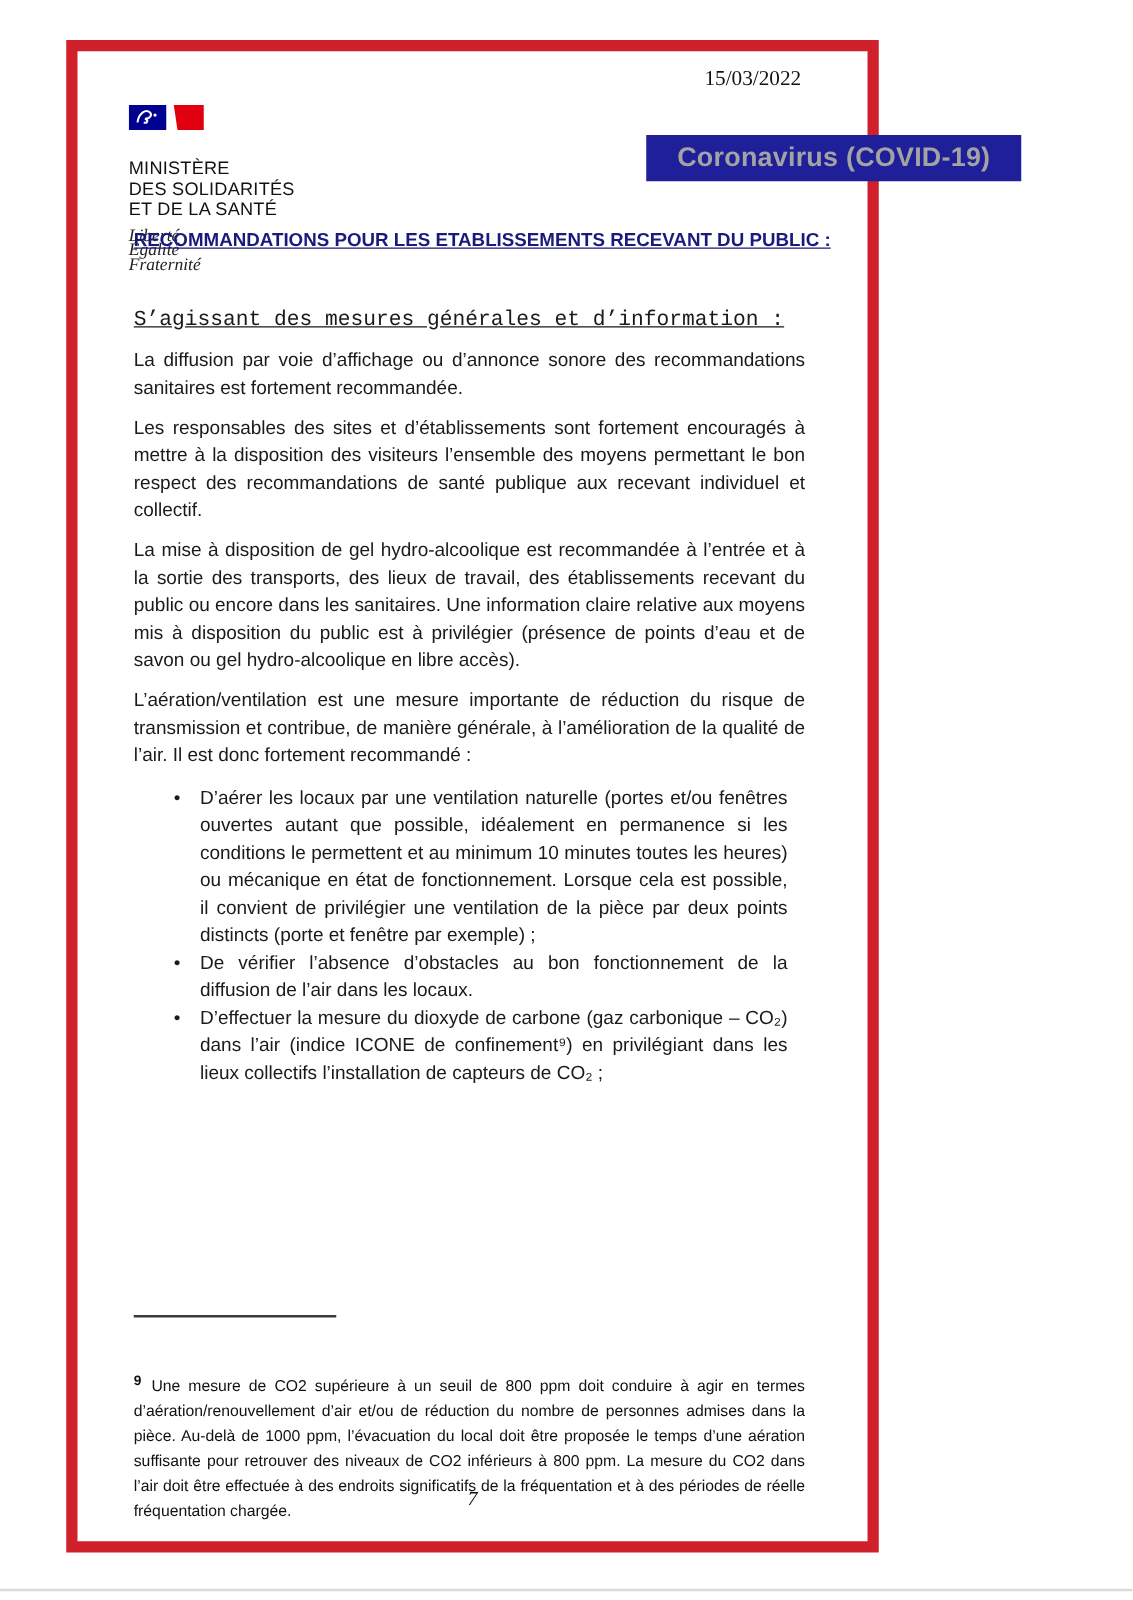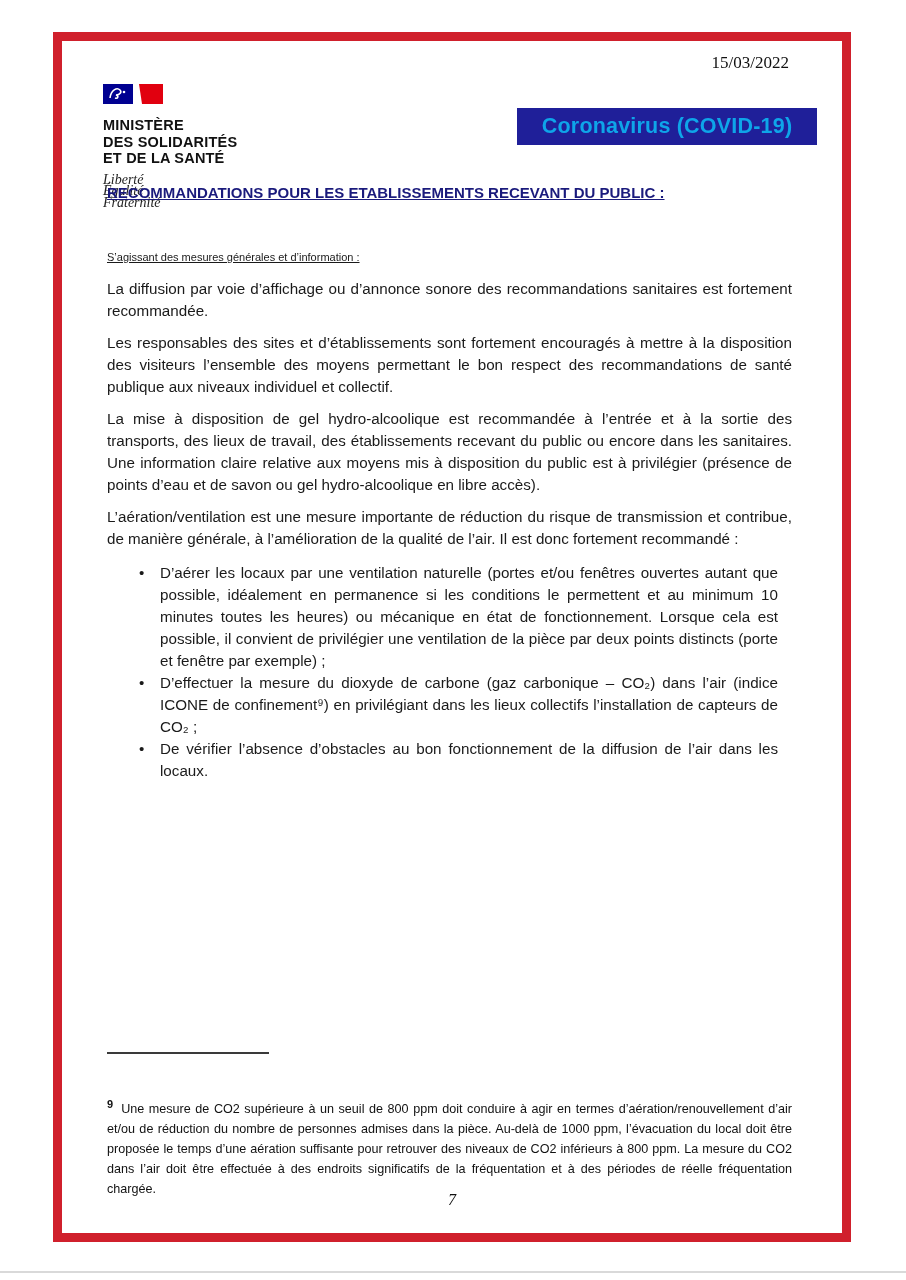--- a/index.html
+++ b/index.html
@@ -17,67 +17,68 @@
     background:#ffffff;
     font-family:"Liberation Sans","DejaVu Sans",sans-serif;
     color:var(--text-color);
     position:relative;
     overflow:hidden;
   }
   
   .page{
     position:absolute;
     left:53px; top:32px;
-    width:798px; height:1210px;
+    width:650px; height:1210px;
     border:9px solid var(--border-red);
     background:#ffffff;
   }
   .page-inner{position:relative;width:100%;height:100%;}
   
   .date{
     position:absolute; top:12px; right:53px;
     font-family:"Liberation Serif","DejaVu Serif",serif;
     font-size:17px; color:#111;
   }
   .logo{position:absolute; top:43px; left:41px; width:200px;}
   .flag{display:block;}
   .ministry{
-    margin-top:12px;
-    font-weight:bold; font-size:14.5px; line-height:16.5px;
+    margin-top:22px;
+    font-weight:normal; font-size:14.5px; line-height:16.5px;
     letter-spacing:0.2px; color:#111;
   }
   .motto{
     margin-top:7px;
     font-family:"Liberation Serif","DejaVu Serif",serif;
     font-style:italic; font-size:14px; line-height:11.5px; color:#222;
   }
   .banner{
     position:absolute; top:67px; left:455px;
     width:300px; height:37px;
     background:var(--banner-blue);
-    color:#0ea5e9; font-weight:bold; font-size:21.5px;
+    color:#a3a3a3; font-weight:bold; font-size:21.5px;
     text-align:center; line-height:37px;
     letter-spacing:0.2px;
   }
   .doc-title{
     position:absolute; top:143px; left:45px; right:40px;
     color:var(--title-blue);
     font-weight:bold; font-size:15px;
     text-decoration:underline;
     white-space:nowrap;
   }
   
   .content{
     position:absolute; top:205px; left:45px; right:50px;
     font-size:15.2px; line-height:22px;
   }
   .sec-h{
-    font-size:11px; font-weight:normal;
+    font-size:17px; font-weight:normal;
     text-decoration:underline;
     margin-top:14px;
+    font-family:Liberation Mono, monospace;
   }
   .content section:first-child .sec-h{margin-top:0;}
   p.body{margin-top:10px; text-align:justify;}
   ul.bullets{margin:12px 14px 0 30px; list-style:none;}
   ul.bullets li{
     position:relative; padding-left:23px;
     text-align:justify;
   }
   ul.bullets li::before{
     content:"\2022";
@@ -139,33 +140,33 @@
 
     <div class="banner">Coronavirus (COVID-19)</div>
 
     <div class="doc-title">RECOMMANDATIONS POUR LES ETABLISSEMENTS RECEVANT DU PUBLIC :</div>
 
     <div class="content">
 
       <section>
         <h2 class="sec-h">S’agissant des mesures générales et d’information :</h2>
         <p class="body">La diffusion par voie d’affichage ou d’annonce sonore des recommandations sanitaires est fortement recommandée.</p>
-        <p class="body">Les responsables des sites et d’établissements sont fortement encouragés à mettre à la disposition des visiteurs l’ensemble des moyens permettant le bon respect des recommandations de santé publique aux niveaux individuel et collectif.</p>
+        <p class="body">Les responsables des sites et d’établissements sont fortement encouragés à mettre à la disposition des visiteurs l’ensemble des moyens permettant le bon respect des recommandations de santé publique aux recevant individuel et collectif.</p>
       </section>
 
       <section>
         <p class="body">La mise à disposition de gel hydro-alcoolique est recommandée à l’entrée et à la sortie des transports, des lieux de travail, des établissements recevant du public ou encore dans les sanitaires. Une information claire relative aux moyens mis à disposition du public est à privilégier (présence de points d’eau et de savon ou gel hydro-alcoolique en libre accès).</p>
       </section>
 
       <section>
         <p class="body">L’aération/ventilation est une mesure importante de réduction du risque de transmission et contribue, de manière générale, à l’amélioration de la qualité de l’air. Il est donc fortement recommandé :</p>
         <ul class="bullets">
           <li>D’aérer les locaux par une ventilation naturelle (portes et/ou fenêtres ouvertes autant que possible, idéalement en permanence si les conditions le permettent et au minimum 10 minutes toutes les heures) ou mécanique en état de fonctionnement. Lorsque cela est possible, il convient de privilégier une ventilation de la pièce par deux points distincts (porte et fenêtre par exemple) ;</li>
+          <li>De vérifier l’absence d’obstacles au bon fonctionnement de la diffusion de l’air dans les locaux.</li>
           <li>D’effectuer la mesure du dioxyde de carbone (gaz carbonique – CO₂) dans l’air (indice ICONE de confinement⁹) en privilégiant dans les lieux collectifs l’installation de capteurs de CO₂ ;</li>
-          <li>De vérifier l’absence d’obstacles au bon fonctionnement de la diffusion de l’air dans les locaux.</li>
         </ul>
       </section>
 
     </div>
 
     <div class="footnote-sep"></div>
     <div class="footnote">
       <sup>9</sup><span>Une mesure de CO2 supérieure à un seuil de 800 ppm doit conduire à agir en termes d’aération/renouvellement d’air et/ou de réduction du nombre de personnes admises dans la pièce. Au-delà de 1000 ppm, l’évacuation du local doit être proposée le temps d’une aération suffisante pour retrouver des niveaux de CO2 inférieurs à 800 ppm. La mesure du CO2 dans l’air doit être effectuée à des endroits significatifs de la fréquentation et à des périodes de réelle fréquentation chargée.</span>
     </div>
 

